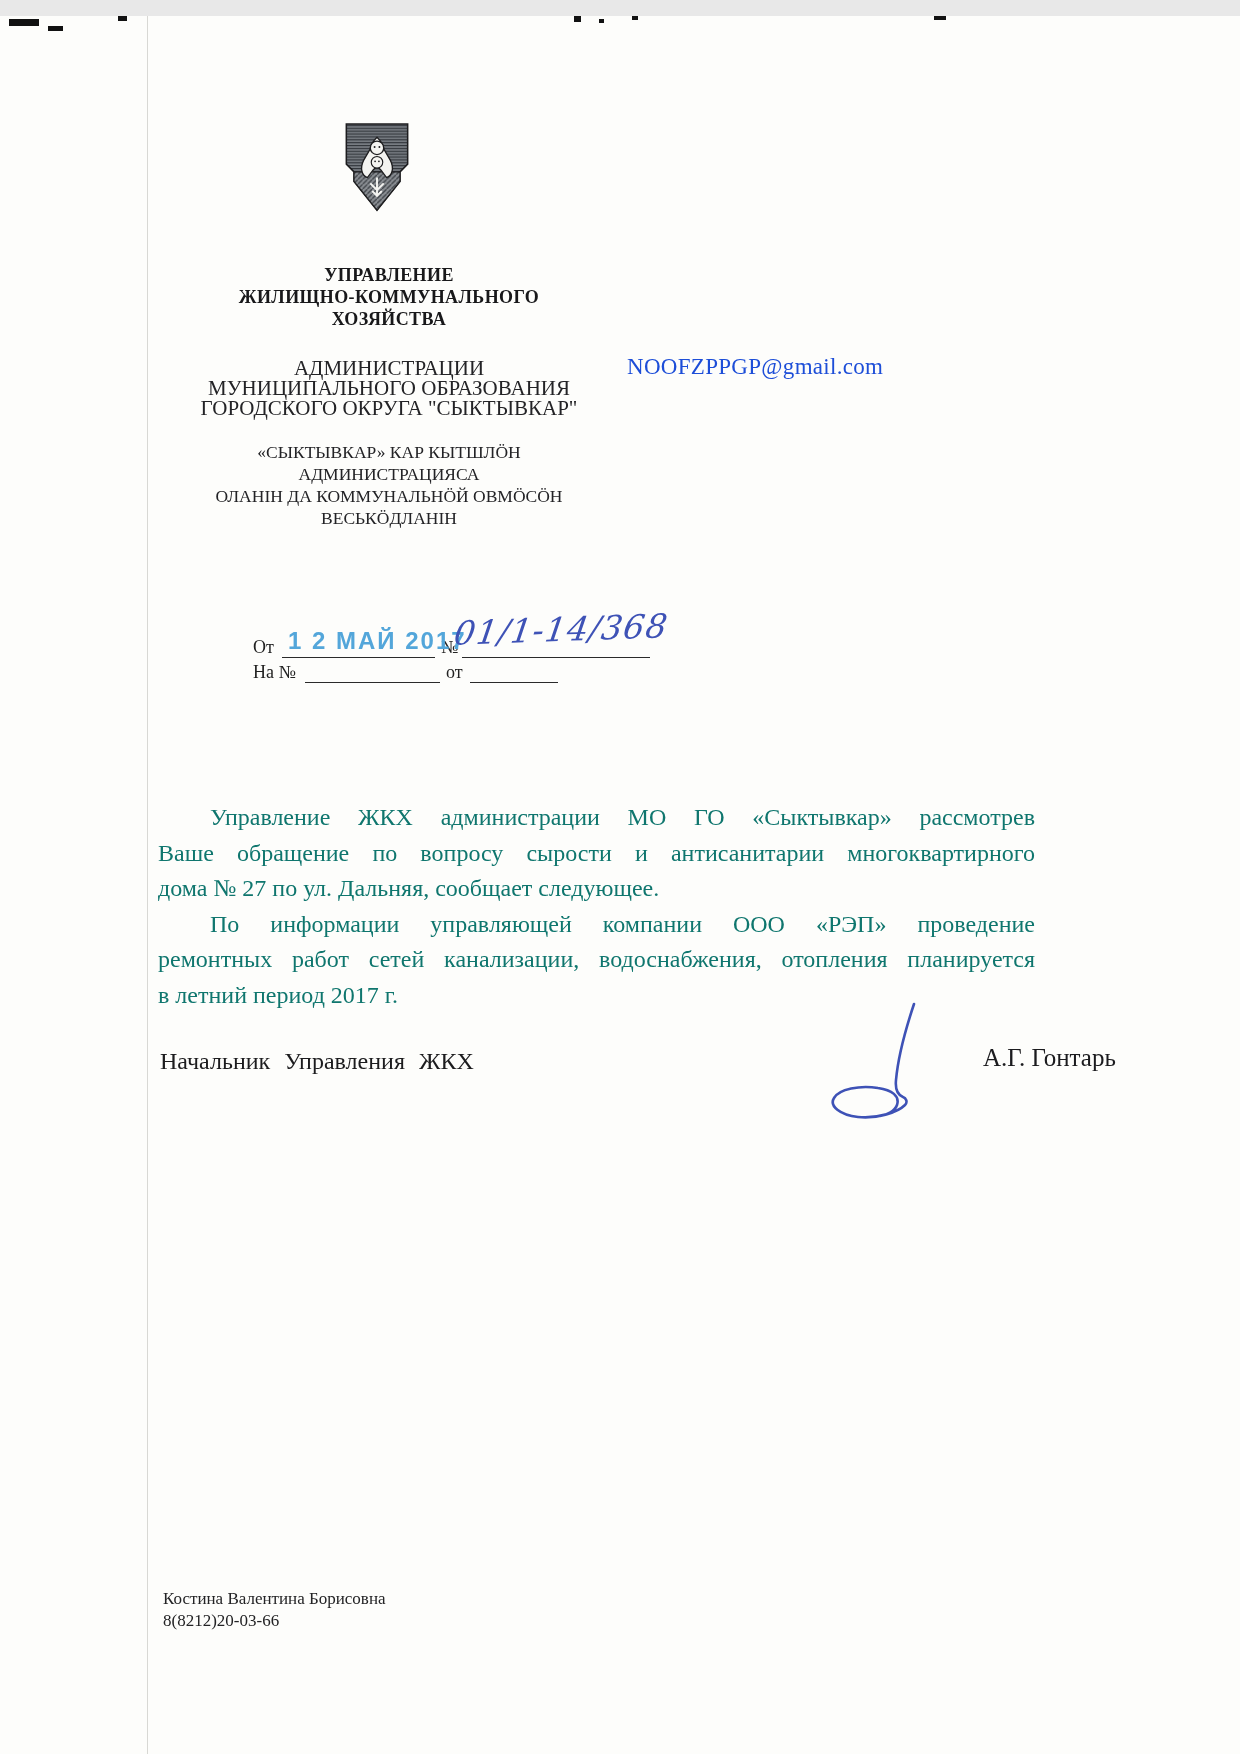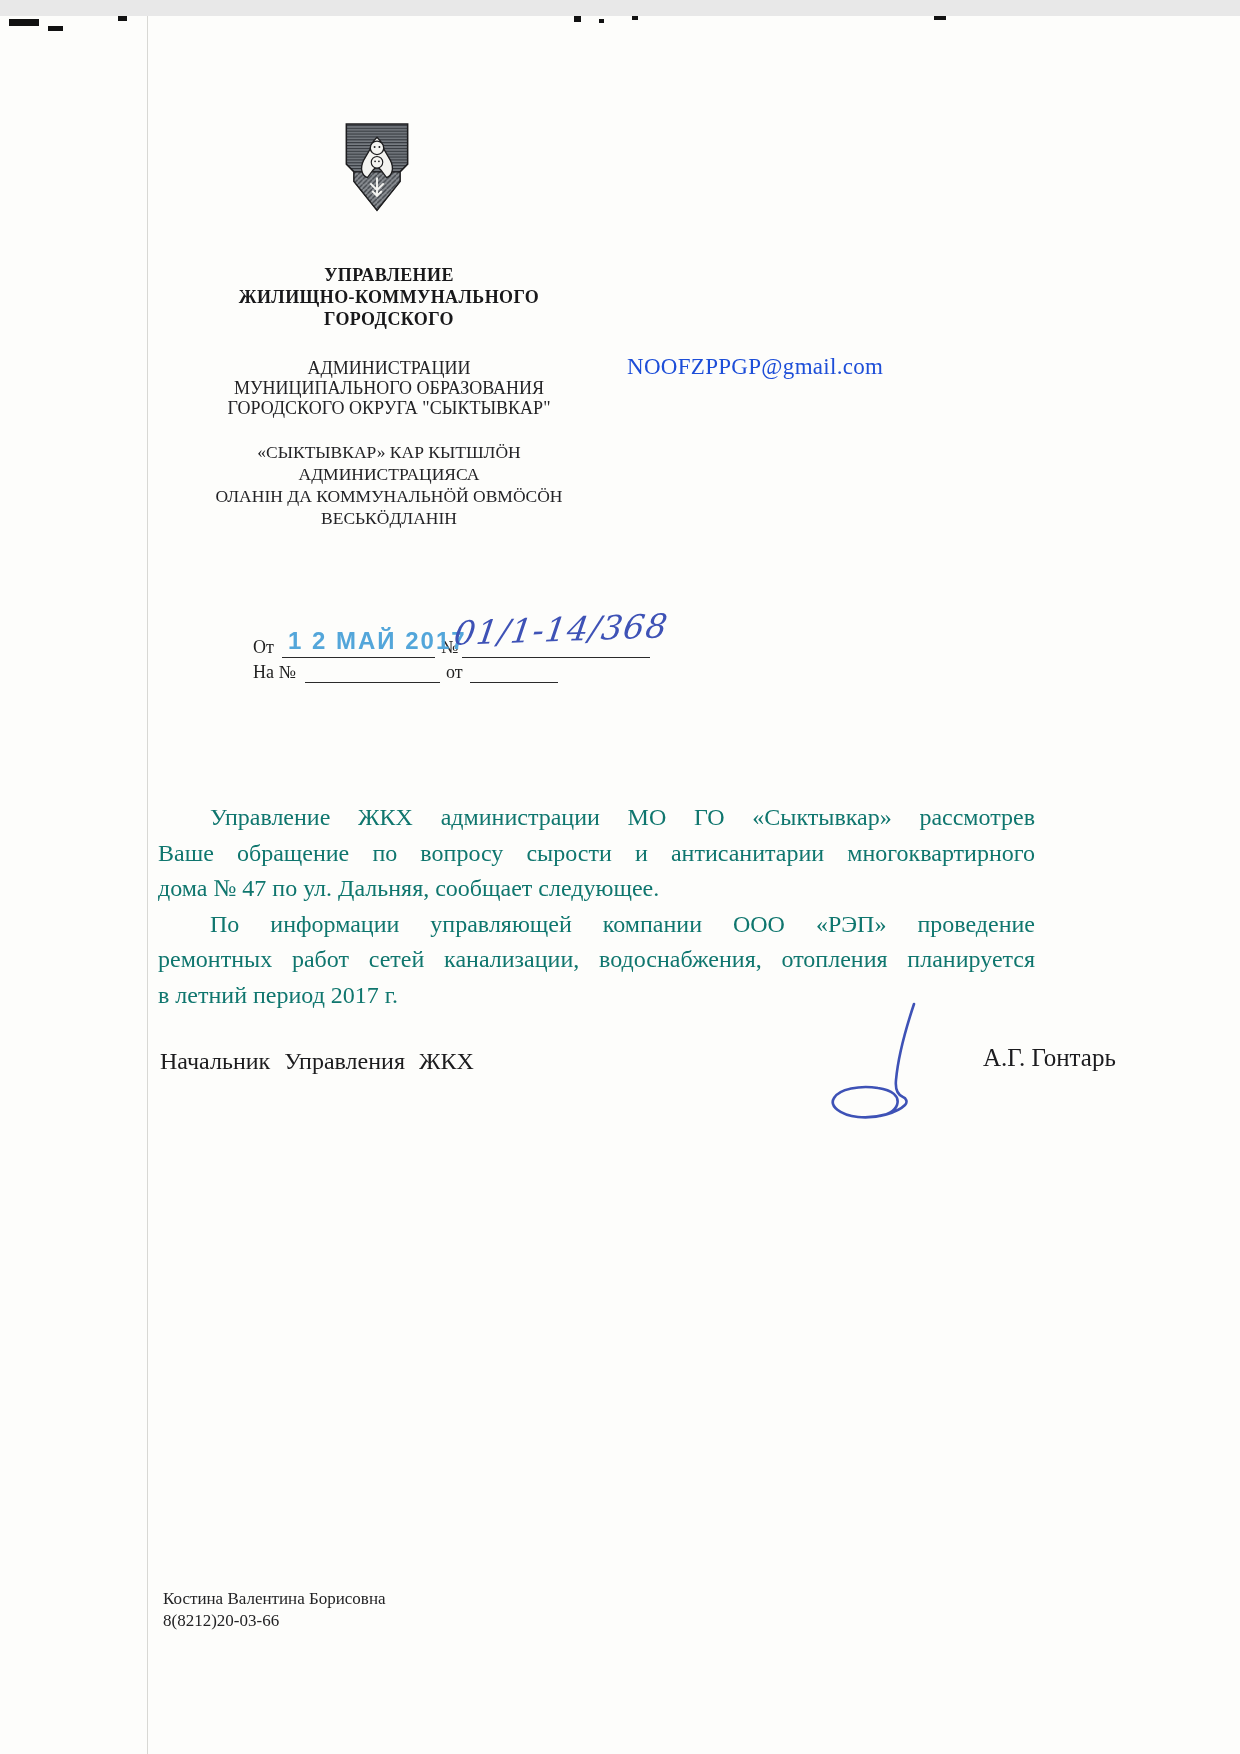--- a/index.html
+++ b/index.html
@@ -17,21 +17,21 @@
   .edge-line { position:absolute; left:147px; top:0; width:1px; height:1754px; background:#b9b9b5; opacity:.55; }
   .mark { position:absolute; background:#111; }
   .bottom-strip { position:absolute; left:112px; right:0; bottom:0; height:9px;
     background:linear-gradient(90deg,#8f8f8d,#c2c2bf 18%,#bdbdba); }
   .bottom-blob { position:absolute; left:112px; bottom:2px; width:22px; height:12px; background:#7d7d7a; border-radius:2px; }
 
   
   .letterhead { position:absolute; left:150px; top:100px; width:478px; text-align:center; }
   .emblem { position:absolute; left:188px; top:6px; width:78px; height:92px; }
   .org-ru { position:absolute; left:0; top:148px; width:100%; font-weight:bold; font-size:18px; line-height:22px; letter-spacing:.4px; color:#18181a; }
-  .admin-ru { position:absolute; left:0; top:242px; width:100%; font-size:18px; line-height:20px; color:#232326; }
+  .admin-ru { position:absolute; left:0; top:242px; width:100%; font-size:21px; line-height:20px; color:#232326; }
   .org-komi { position:absolute; left:0; top:325px; width:100%; font-size:17.5px; line-height:22px; color:#232326; }
   .addr { position:absolute; left:0; top:458px; width:100%; font-size:17px; line-height:20px; color:#1d1d20; }
 
   .email { position:absolute; left:627px; top:338px; font-size:23px; color:#1d4ed8; letter-spacing:.3px; }
 
   
   .refs { position:absolute; left:0; top:0; width:100%; height:100%; font-size:18px; color:#222; }
   .lbl { position:absolute; }
   .uline { position:absolute; border-bottom:1.6px solid #2a2a2a; }
   .stamp {
@@ -100,21 +100,21 @@
       <circle cx="42.5" cy="26" r="1" fill="#1d1d1f"></circle>
       <circle cx="40" cy="42" r="6" fill="#f4f4f1" stroke="#1d1d1f" stroke-width="1.2"></circle>
       <circle cx="38" cy="41" r=".9" fill="#1d1d1f"></circle>
       <circle cx="42" cy="41" r=".9" fill="#1d1d1f"></circle>
       <path d="M40,58 L40,76 M33,64 L40,71 L47,64 M35,72 L40,77 L45,72" fill="none" stroke="#f4f4f1" stroke-width="2"></path>
     </svg>
 
     <div class="org-ru">
       <div>УПРАВЛЕНИЕ</div>
       <div>ЖИЛИЩНО-КОММУНАЛЬНОГО</div>
-      <div>ГОРОДСКОГО</div>
+      <div>ХОЗЯЙСТВА</div>
     </div>
 
     <div class="admin-ru">
       <div>АДМИНИСТРАЦИИ</div>
       <div>МУНИЦИПАЛЬНОГО ОБРАЗОВАНИЯ</div>
       <div>ГОРОДСКОГО ОКРУГА "СЫКТЫВКАР"</div>
     </div>
 
     <div class="org-komi">
       <div>«СЫКТЫВКАР» КАР КЫТШЛÖН</div>
@@ -140,21 +140,21 @@
 
     <span class="lbl" style="left:253px;top:646px;">На №</span>
     <span class="uline" style="left:305px;top:647px;width:135px;height:20px;"></span>
     <span class="lbl" style="left:446px;top:646px;">от</span>
     <span class="uline" style="left:470px;top:647px;width:88px;height:20px;"></span>
   </div>
 
   <div class="body-text">
     <div class="bline first">Управление ЖКХ администрации МО ГО «Сыктывкар» рассмотрев</div>
     <div class="bline">Ваше обращение по вопросу сырости и антисанитарии многоквартирного</div>
-    <div class="bline last">дома № 47 по ул. Дальняя, сообщает следующее.</div>
+    <div class="bline last">дома № 27 по ул. Дальняя, сообщает следующее.</div>
     <div class="bline first">По информации управляющей компании ООО «РЭП» проведение</div>
     <div class="bline">ремонтных работ сетей канализации, водоснабжения, отопления планируется</div>
     <div class="bline last">в летний период 2017 г.</div>
   </div>
 
   <div class="sig-position">Начальник  Управления  ЖКХ</div>
 
   <svg class="autograph" viewBox="0 0 150 140">
     <path d="M96,6 C88,30 80,60 78,82 C77,92 80,97 85,99 C88,100 90,104 87,107
              C80,114 60,121 40,119 C22,117 11,108 16,100 C21,91 42,87 60,90

